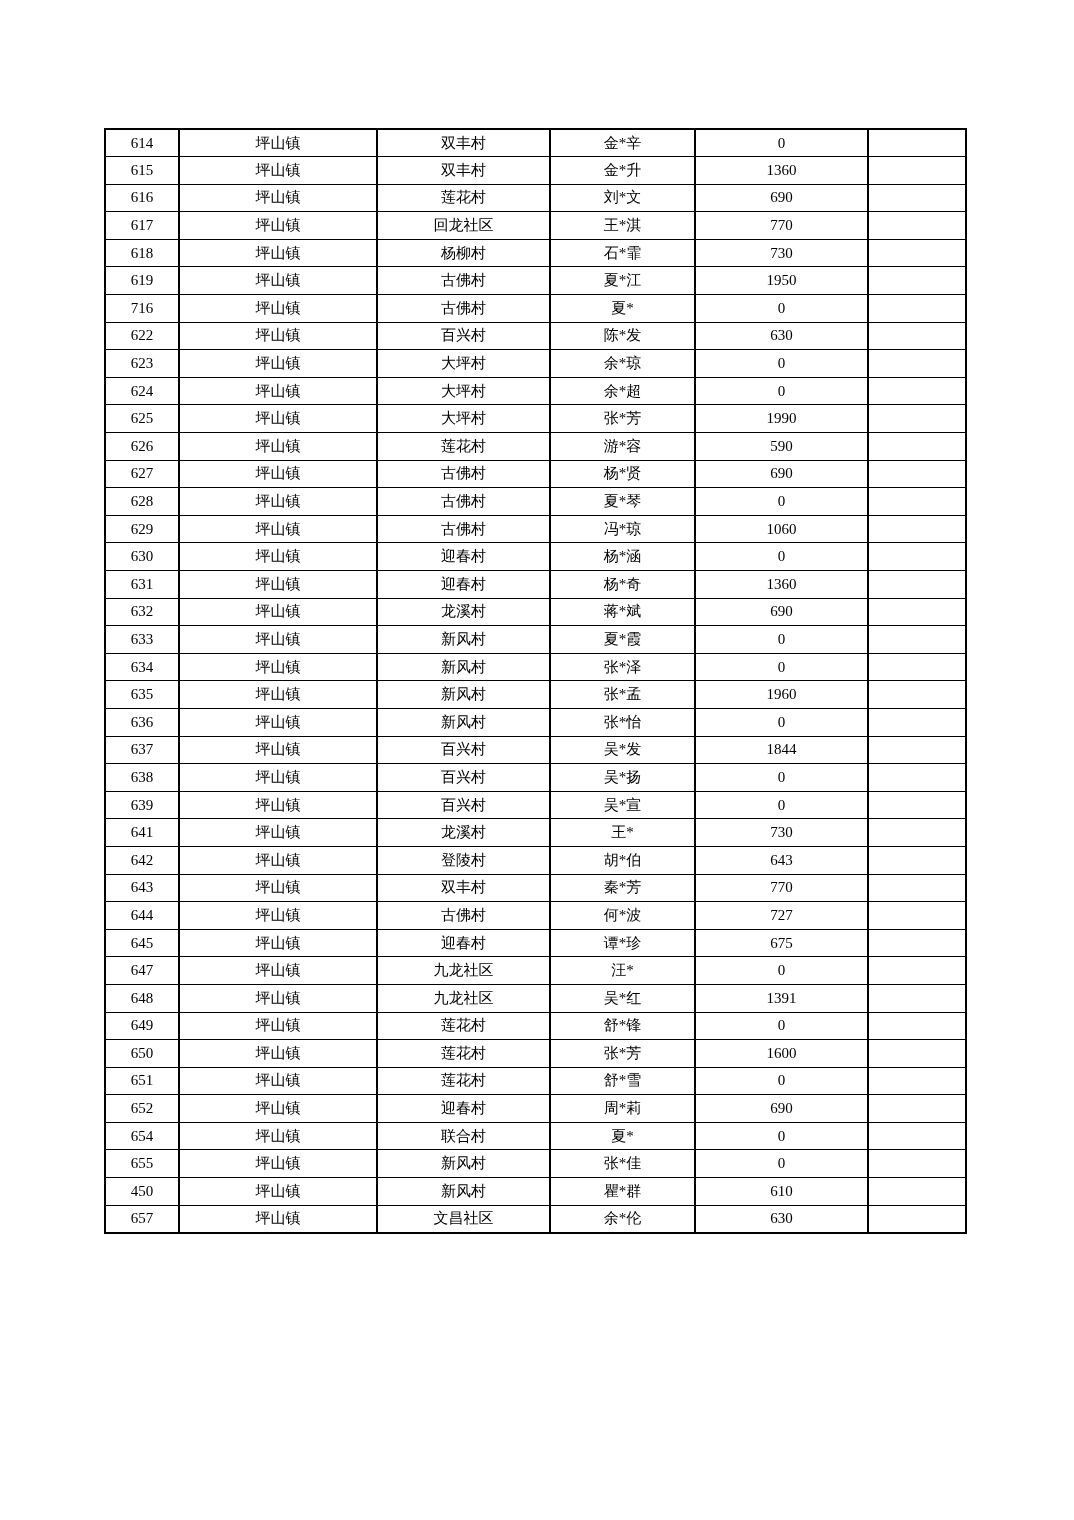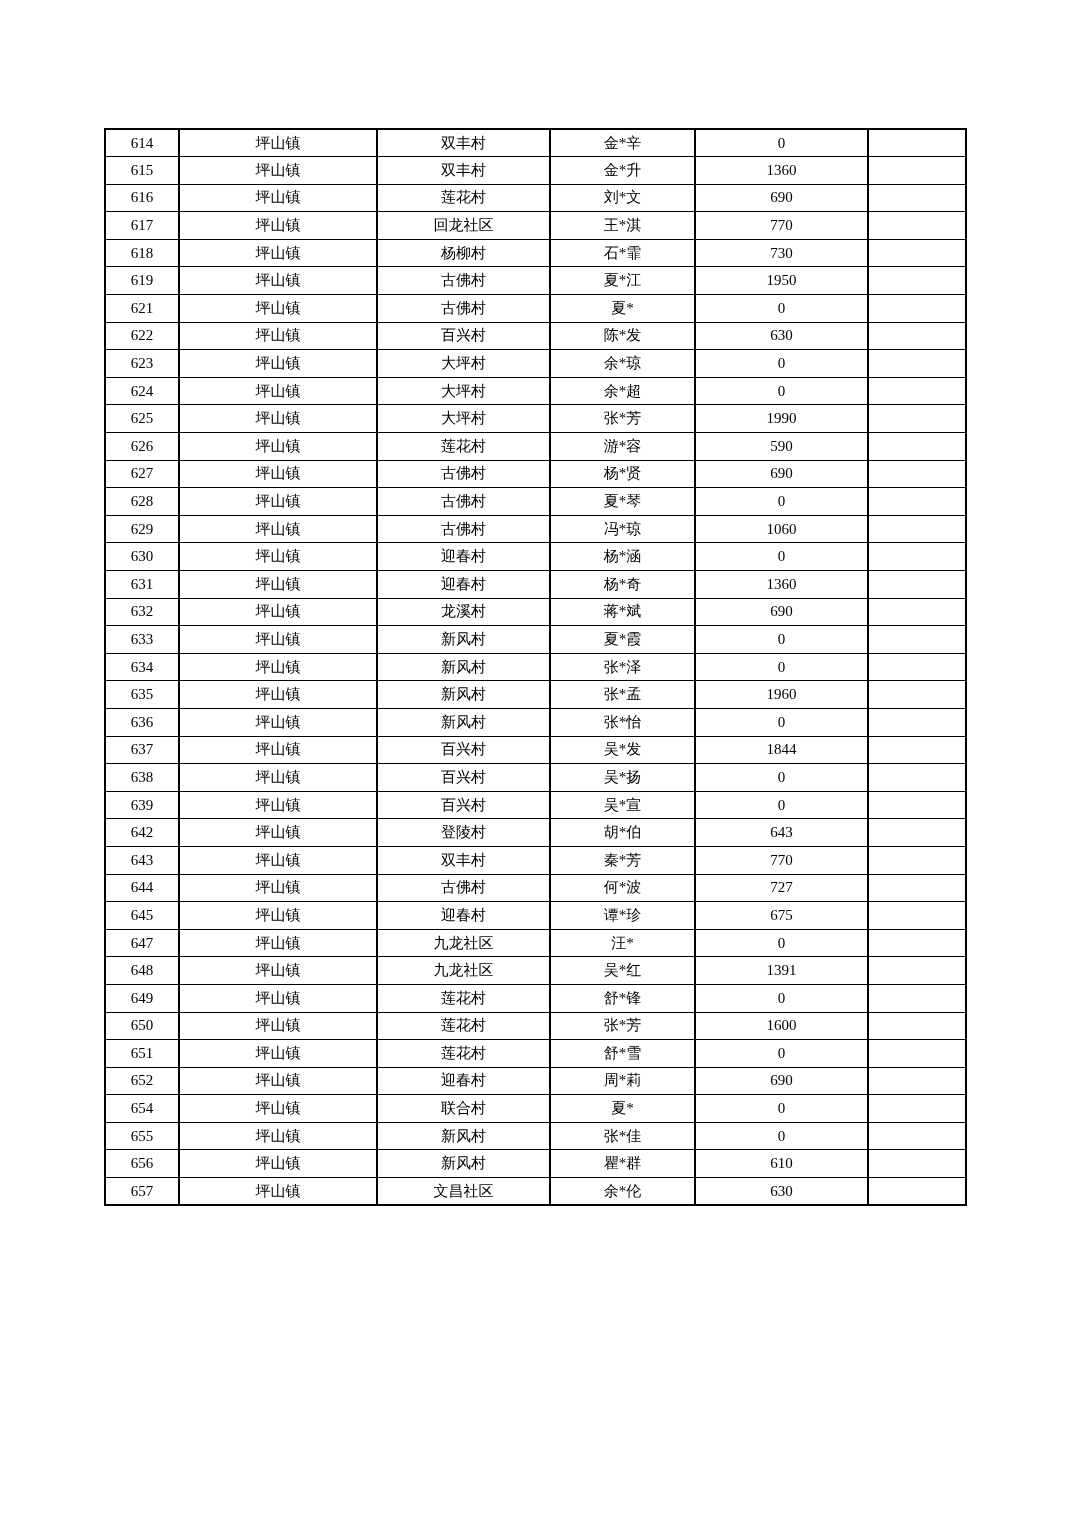--- a/index.html
+++ b/index.html
@@ -101,21 +101,21 @@
         </tr>
         <tr>
           <td>619</td>
           <td>坪山镇</td>
           <td>古佛村</td>
           <td>夏*江</td>
           <td>1950</td>
           <td></td>
         </tr>
         <tr>
-          <td>621</td>
+          <td>716</td>
           <td>坪山镇</td>
           <td>古佛村</td>
           <td>夏*</td>
           <td>0</td>
           <td></td>
         </tr>
         <tr>
           <td>622</td>
           <td>坪山镇</td>
           <td>百兴村</td>
@@ -253,20 +253,28 @@
         </tr>
         <tr>
           <td>639</td>
           <td>坪山镇</td>
           <td>百兴村</td>
           <td>吴*宣</td>
           <td>0</td>
           <td></td>
         </tr>
         <tr>
+          <td>641</td>
+          <td>坪山镇</td>
+          <td>龙溪村</td>
+          <td>王*</td>
+          <td>730</td>
+          <td></td>
+        </tr>
+        <tr>
           <td>642</td>
           <td>坪山镇</td>
           <td>登陵村</td>
           <td>胡*伯</td>
           <td>643</td>
           <td></td>
         </tr>
         <tr>
           <td>643</td>
           <td>坪山镇</td>
@@ -349,21 +357,21 @@
         </tr>
         <tr>
           <td>655</td>
           <td>坪山镇</td>
           <td>新风村</td>
           <td>张*佳</td>
           <td>0</td>
           <td></td>
         </tr>
         <tr>
-          <td>656</td>
+          <td>450</td>
           <td>坪山镇</td>
           <td>新风村</td>
           <td>瞿*群</td>
           <td>610</td>
           <td></td>
         </tr>
         <tr>
           <td>657</td>
           <td>坪山镇</td>
           <td>文昌社区</td>

